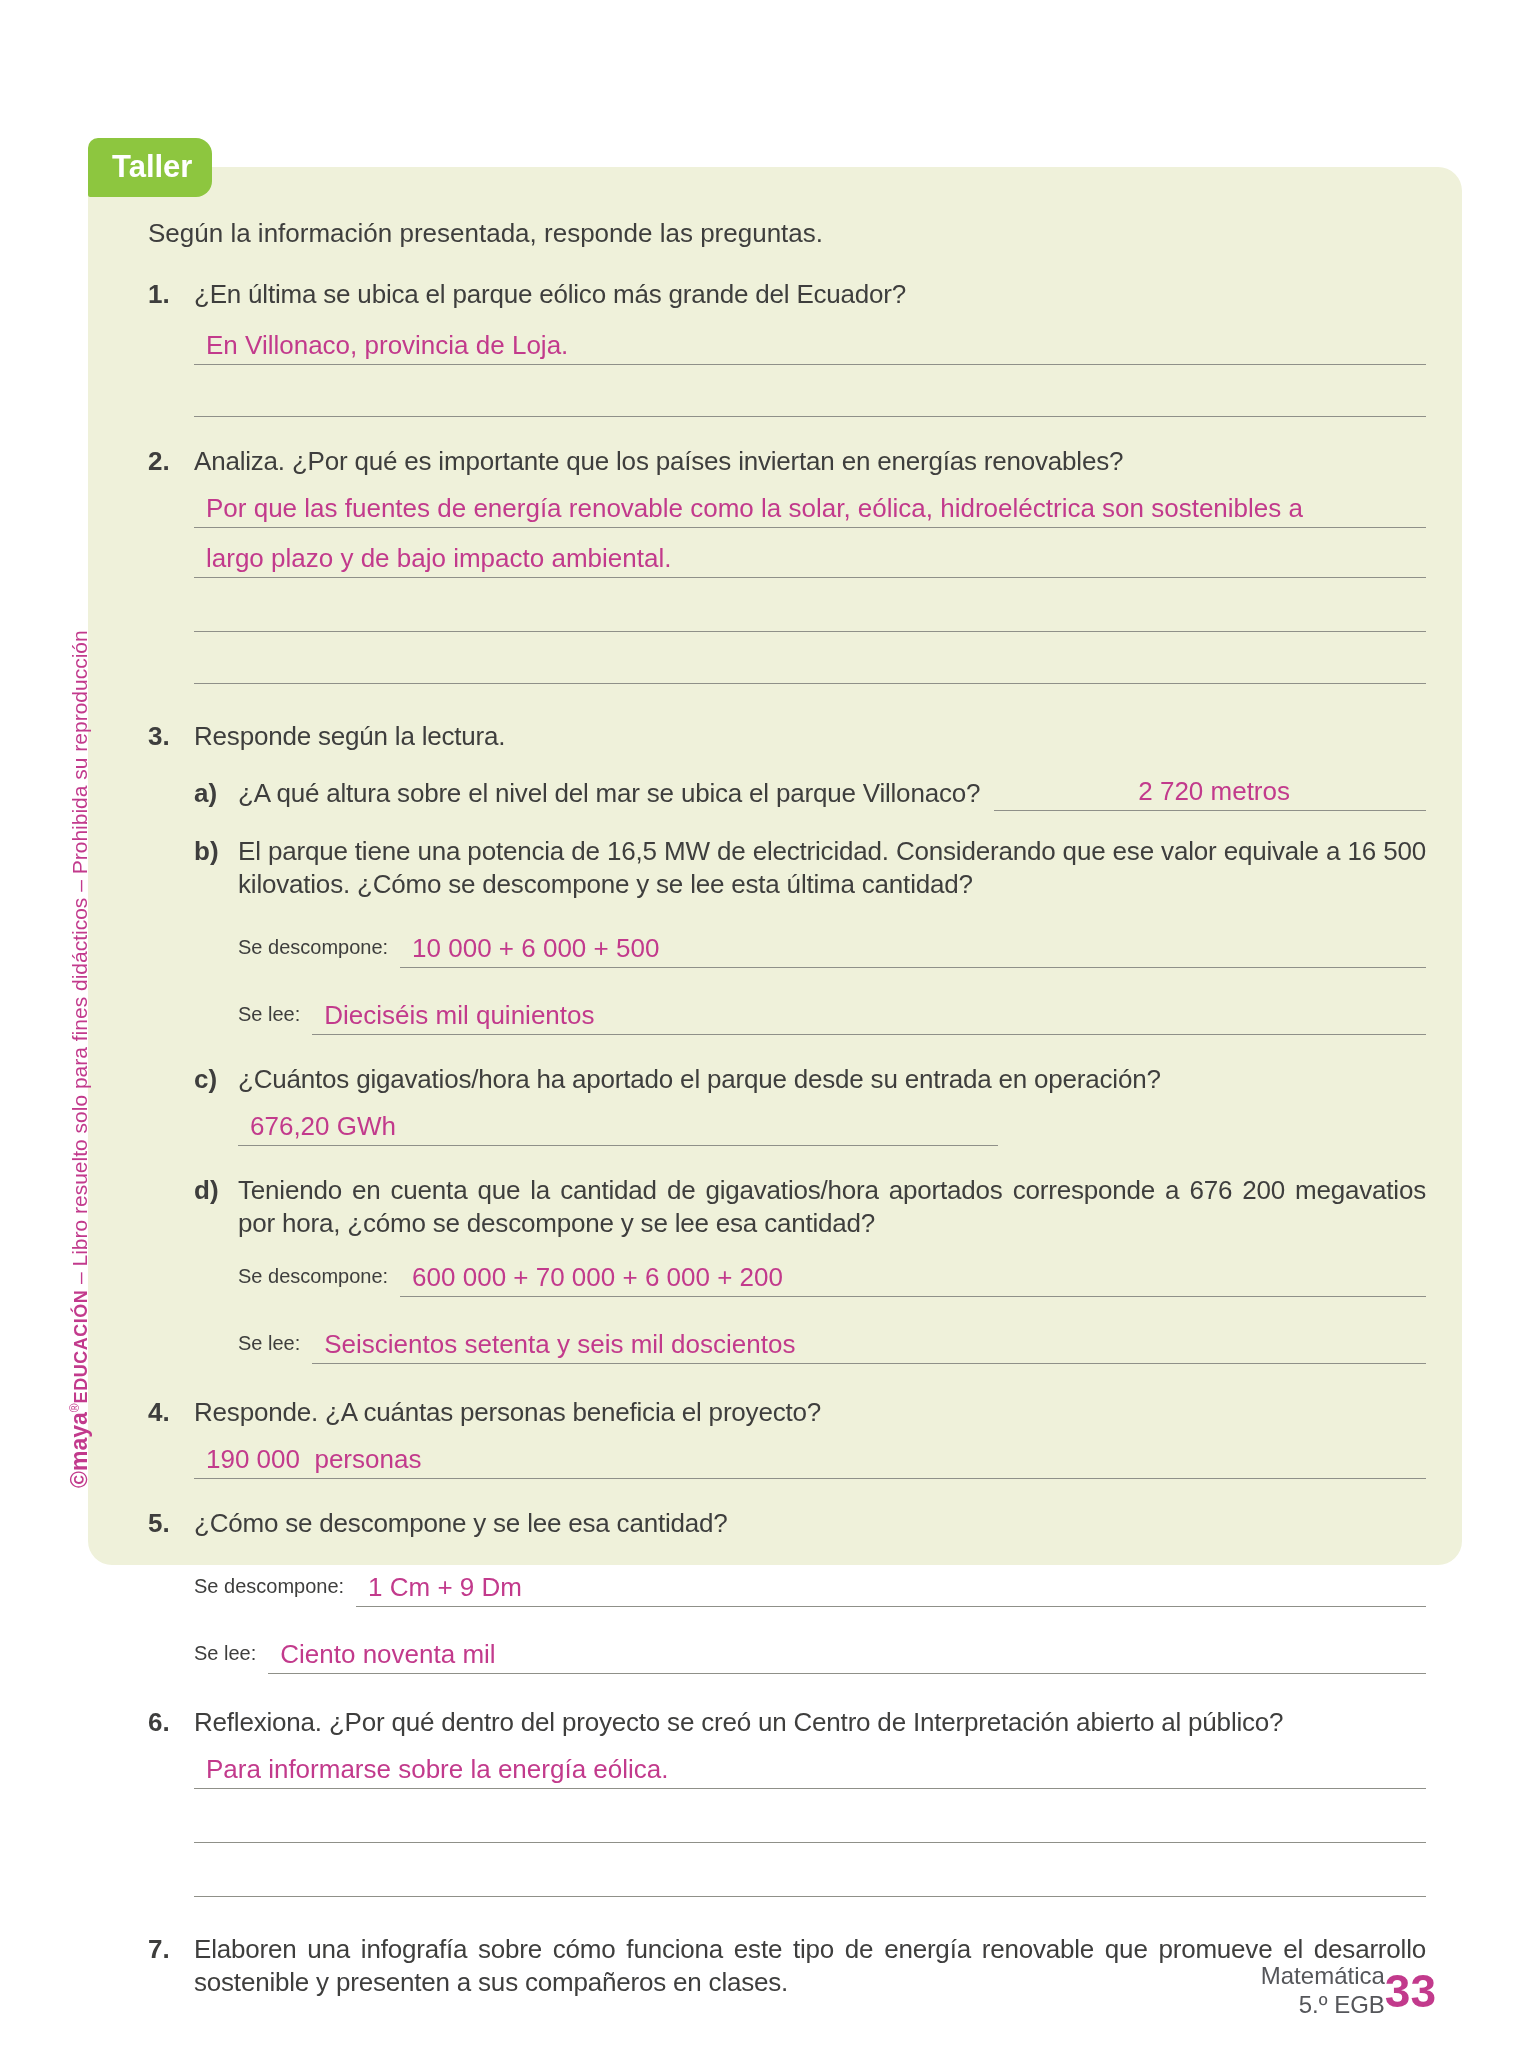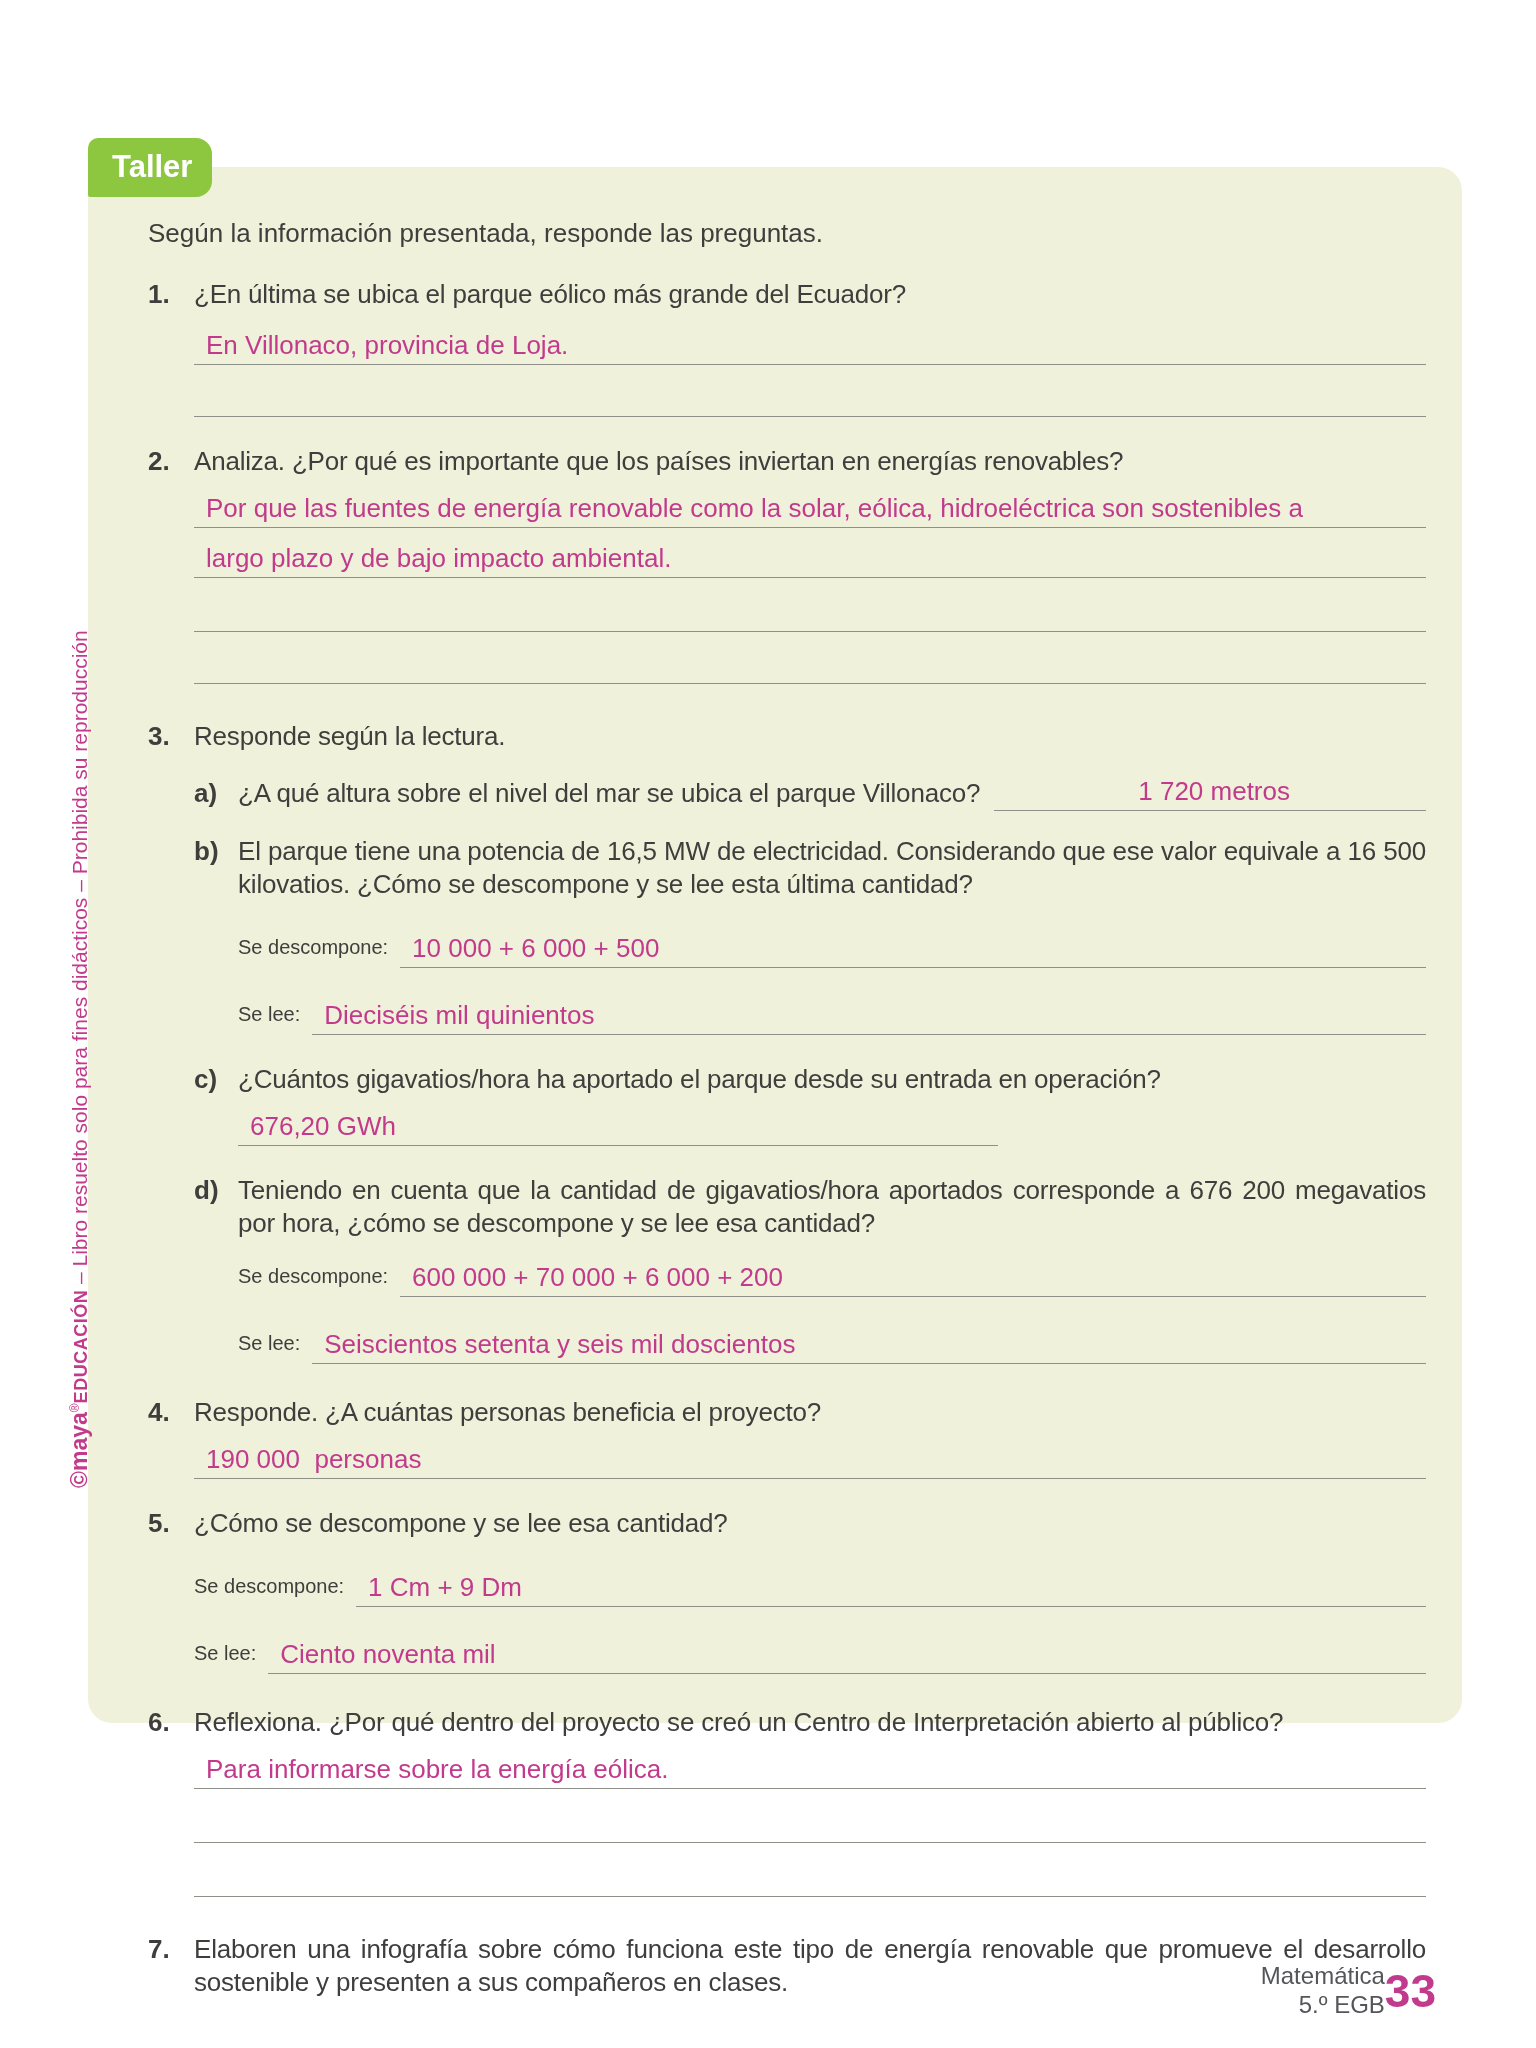--- a/index.html
+++ b/index.html
@@ -27,21 +27,21 @@
     padding: 13px 20px 15px 24px;
     border-radius: 10px 16px 16px 2px;
   }
 
   
   .panel {
     position: absolute;
     left: 88px;
     top: 167px;
     width: 1374px;
-    height: 1556px;
+    height: 1398px;
     background: #eff1da;
     border-radius: 24px;
     padding: 50px 36px 36px 60px;
     box-sizing: border-box;
   }
 
   .intro { font-size: 26px; line-height: 33px; }
 
   .q { display: flex; align-items: flex-start; }
   .qnum { flex: 0 0 46px; font-weight: 700; font-size: 26px; line-height: 33px; }
@@ -158,21 +158,21 @@
 
   <div class="q mt36">
     <span class="qnum">3.</span>
     <span class="qtext">Responde según la lectura.</span>
   </div>
 
   <div class="sub mt24">
     <span class="subletter">a)</span>
     <span class="subtext-fit">¿A qué altura sobre el nivel del mar se ubica el parque Villonaco?</span>
     <span class="inline-line">
-      <span class="ans">1 720 metros</span>
+      <span class="ans">2 720 metros</span>
     </span>
   </div>
 
   <div class="sub mt24">
     <span class="subletter">b)</span>
     <span class="subtext justify">El parque tiene una potencia de 16,5 MW de electricidad. Considerando que ese valor equivale a 16 500 kilovatios. ¿Cómo se descompone y se lee esta última cantidad?</span>
   </div>
   <div class="field indent2 mt24">
     <span class="flabel">Se descompone:</span>
     <span class="fline">

